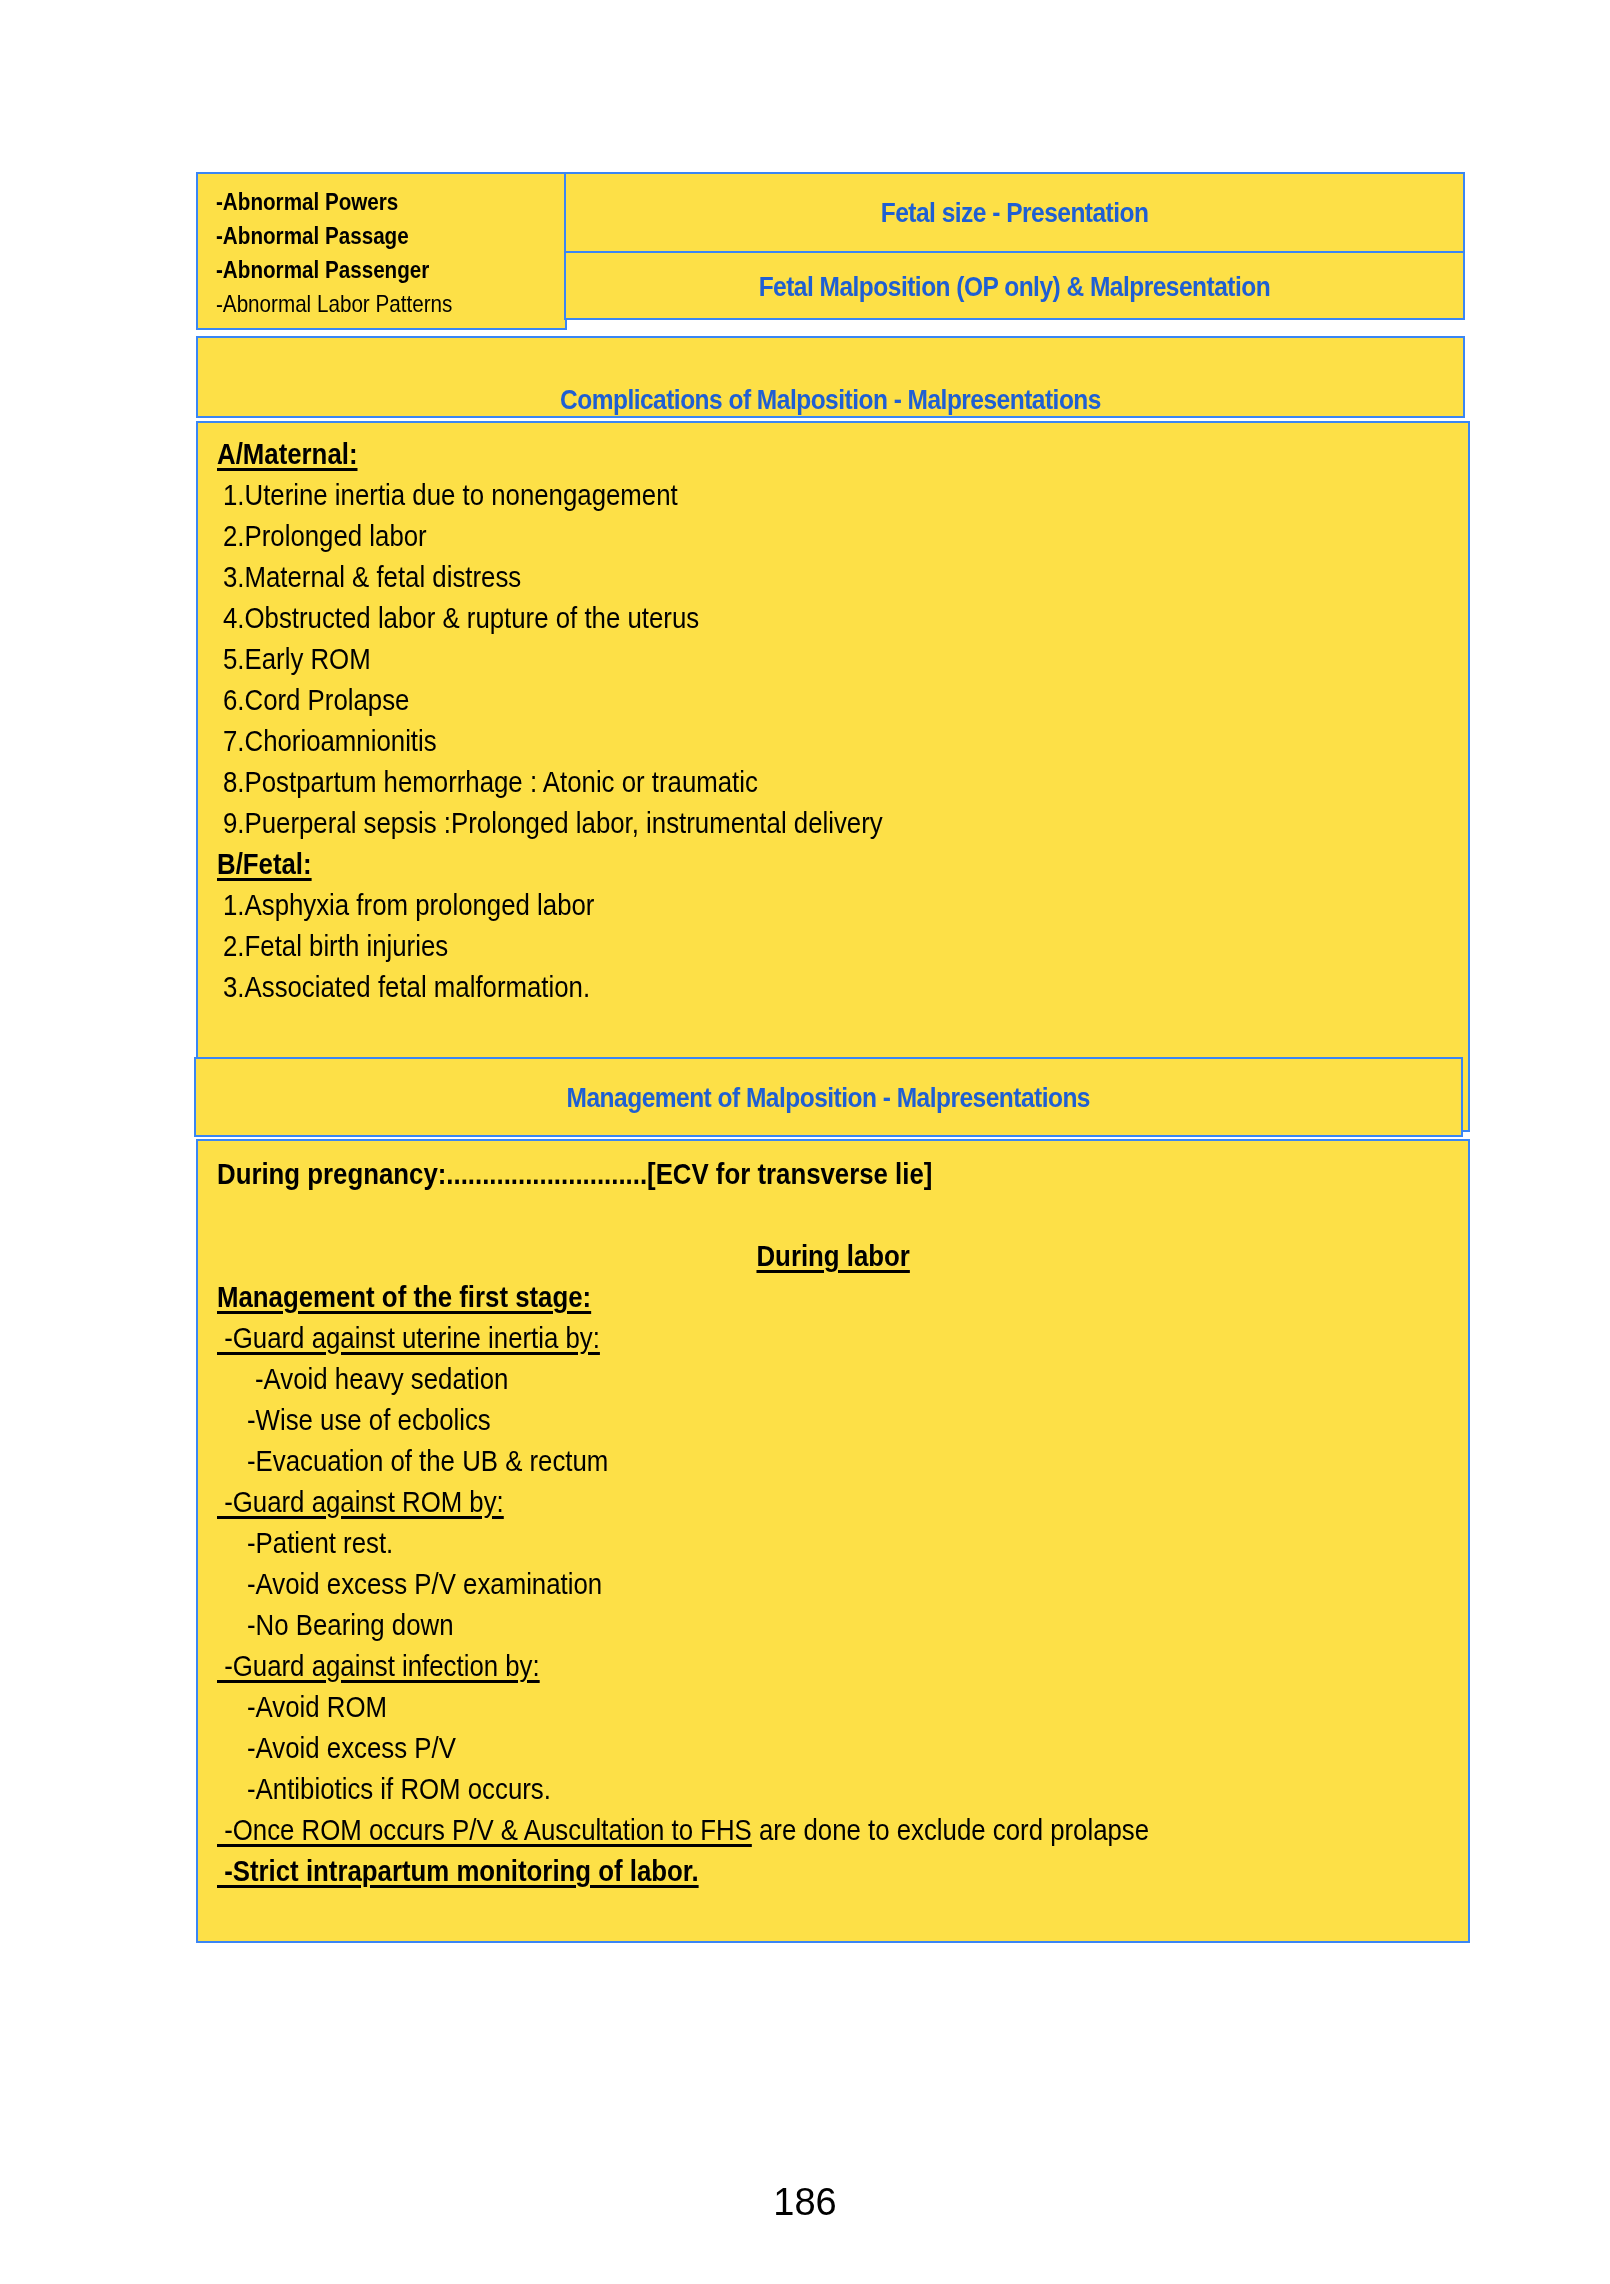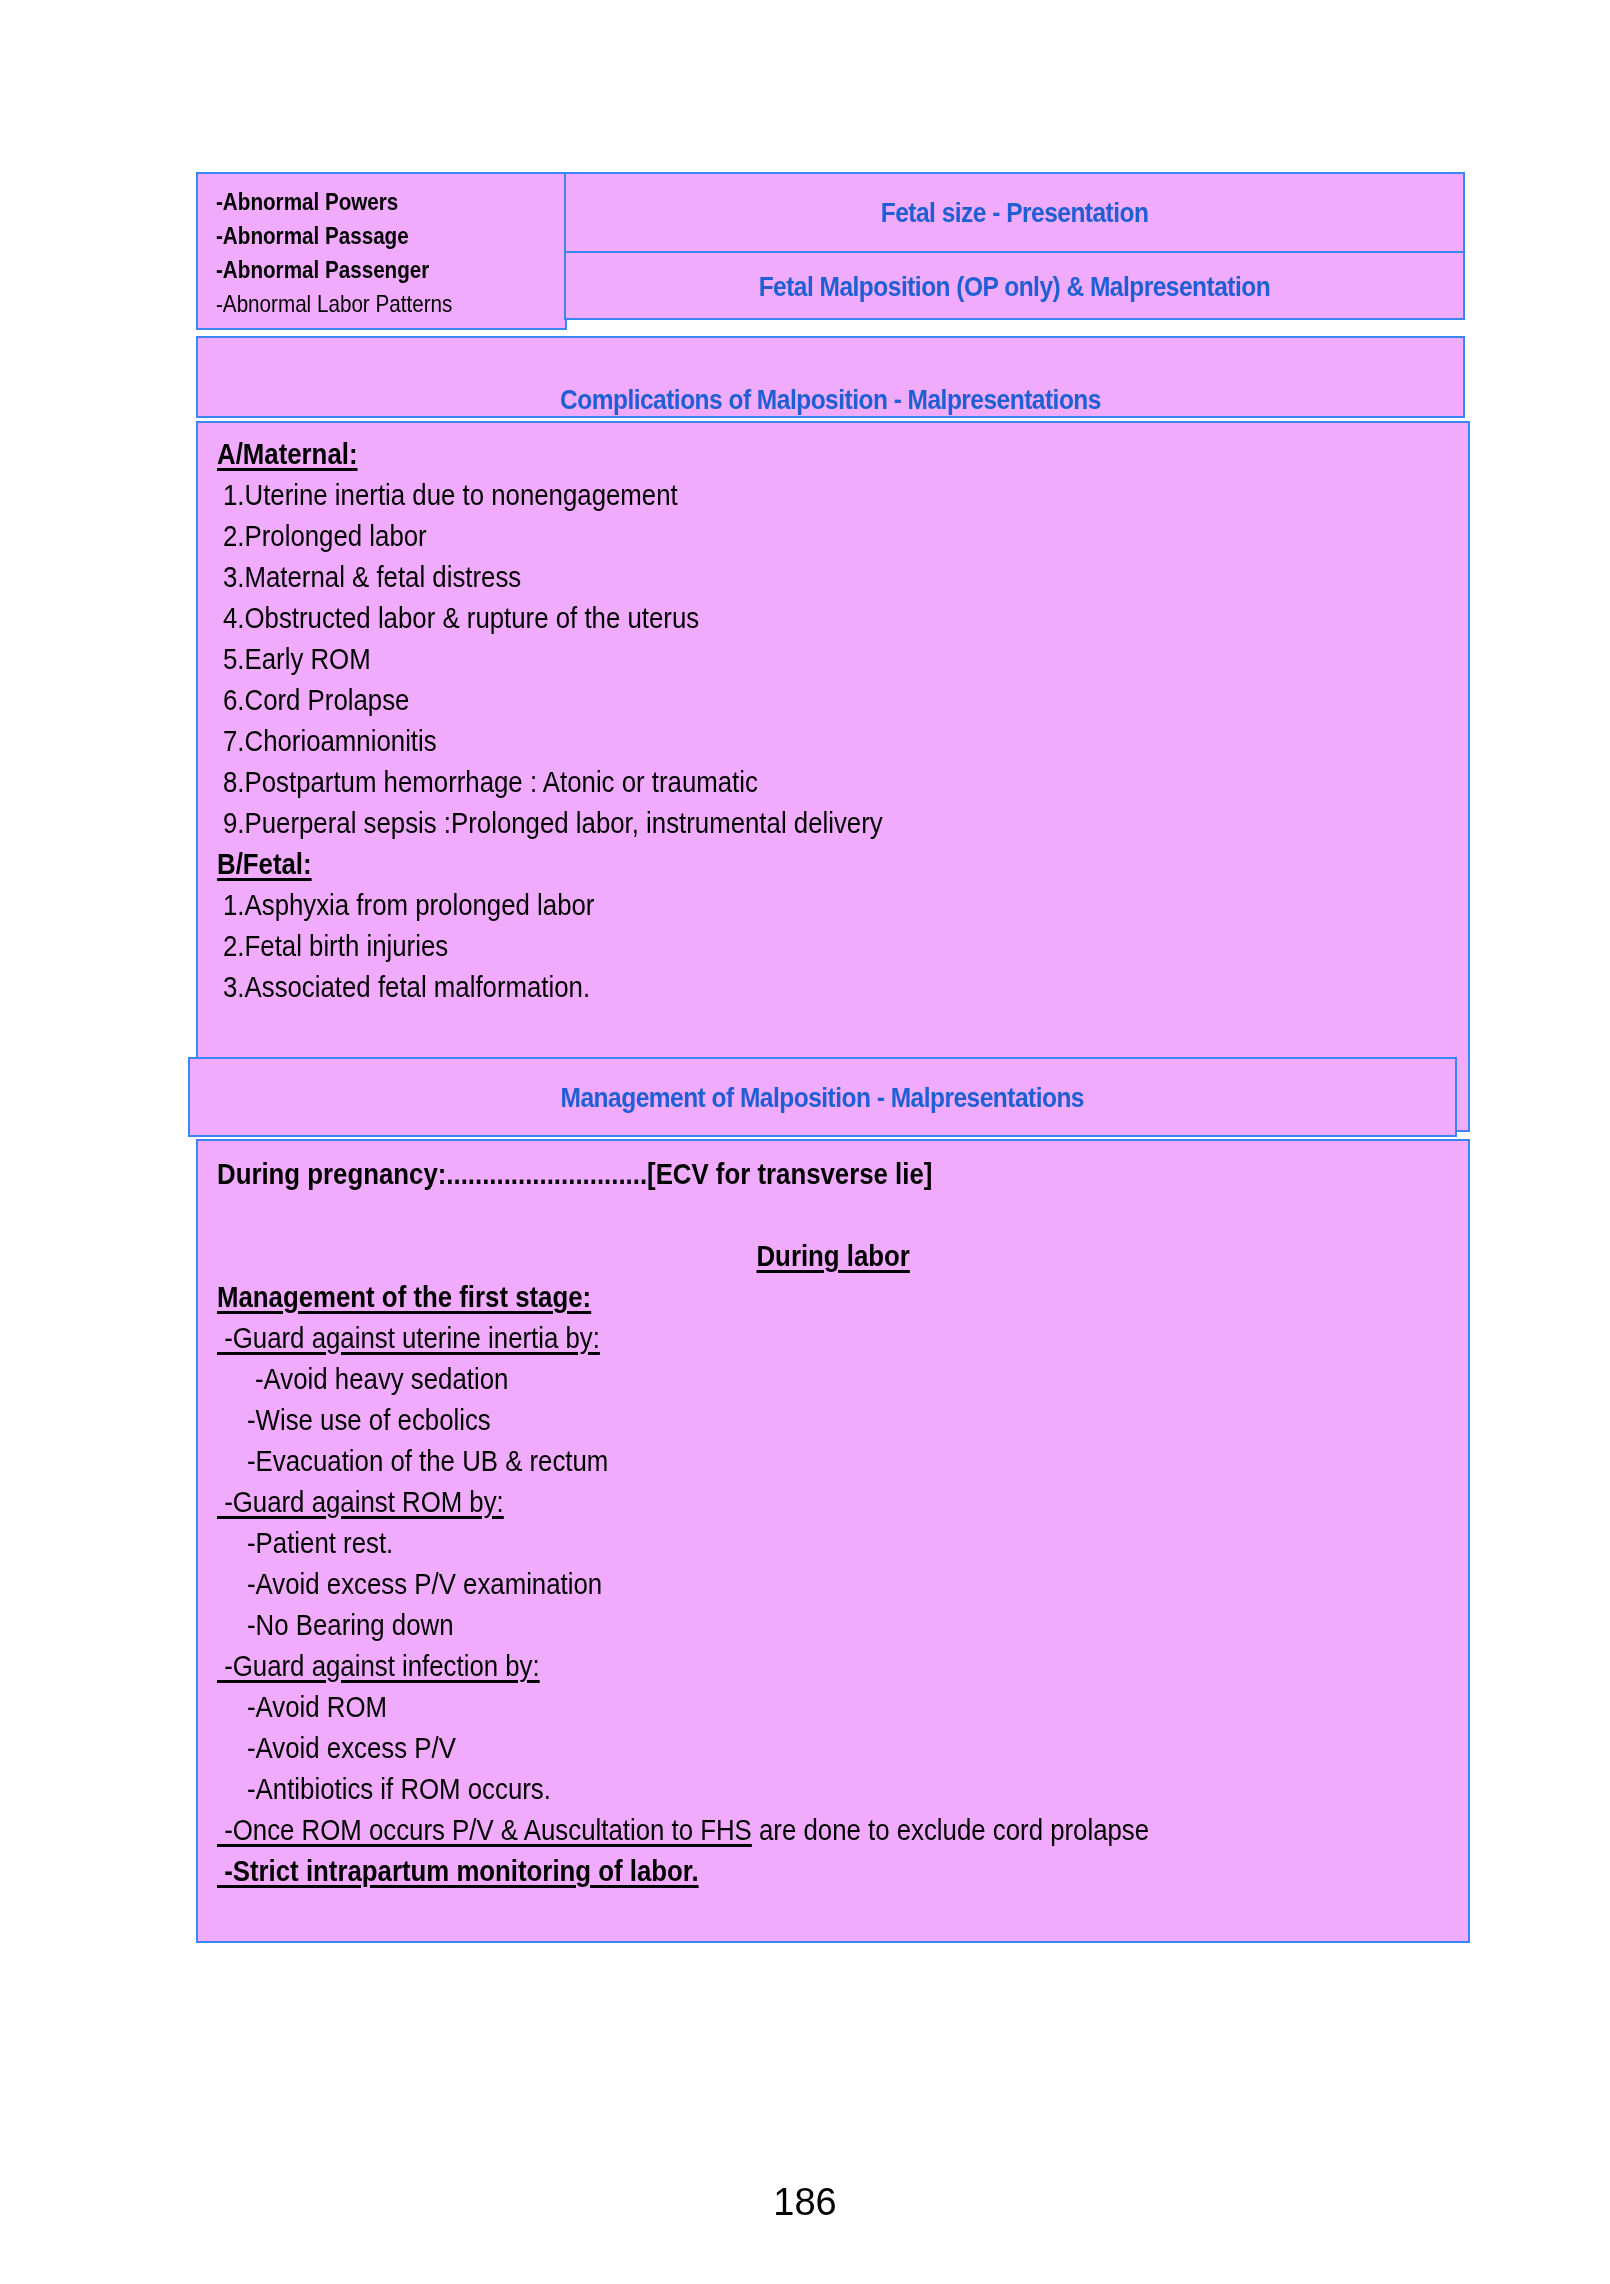--- a/index.html
+++ b/index.html
@@ -1,38 +1,38 @@
 <!DOCTYPE html>
 <html style="font-size:15px"><head>
 <meta charset="utf-8">
 <style>
   html, body { margin: 0; padding: 0; background: #ffffff; }
   body { width: 1610px; height: 2285px; position: relative; overflow: hidden;
          font-family: "Liberation Sans", sans-serif; color: #000; }
-  .box { position: absolute; border: 2.9px solid #3a86f5; box-sizing: border-box; background: #f0abfc; }
+  .box { position: absolute; border: 2.9px solid #3a86f5; box-sizing: border-box; background: #fde047; }
   .blue-title { color: #1f5fd3; font-weight: bold; font-size: 28.5px; text-align: center;
                 font-family: "Liberation Sans", sans-serif; letter-spacing: -0.6px; }
   .narrow { transform: scaleX(0.86); transform-origin: center; display: inline-block; white-space: nowrap; }
   .narrow-left { transform: scaleX(0.86); transform-origin: left center; display: inline-block; white-space: nowrap; }
 
   
   #factors { left: 196px; top: 172px; width: 371px; height: 158px; padding: 11.4px 0 0 18px; }
   #factors .f-line { font-size: 24px; line-height: 34px; }
   #factors .f-line.bold { font-weight: bold; }
 
   
   #titles { left: 564px; top: 172px; width: 901px; height: 148px; }
   #titles .cell { position: absolute; left: 0; right: 0; display: flex; align-items: center; justify-content: center; }
   #titles .cell.c1 { top: 0; height: 77px; border-bottom: 2.9px solid #3a86f5; }
   #titles .cell.c2 { top: 80px; bottom: 0; }
 
   #comp-head { left: 196px; top: 336px; width: 1269px; height: 82px; display: flex; align-items: flex-end; justify-content: center; }
   #comp-body { left: 196px; top: 421px; width: 1274px; height: 711px; padding: 9.5px 0 0 19px; }
 
-  #mgmt-head { left: 188px; top: 1057px; width: 1269px; height: 80px; display: flex; align-items: center; justify-content: center; }
+  #mgmt-head { left: 194px; top: 1057px; width: 1269px; height: 80px; display: flex; align-items: center; justify-content: center; }
   #mgmt-body { left: 196px; top: 1139px; width: 1274px; height: 804px; padding: 12.4px 0 0 19px; }
 
   .line { font-size: 30px; line-height: 41px; white-space: nowrap; }
   .bold { font-weight: bold; }
   .u { text-decoration: underline; text-decoration-thickness: 2.9px; text-underline-offset: 3.8px; }
   .ind1 { padding-left: 5.7px; }
   .ind2 { padding-left: 38px; }
   .ind3 { padding-left: 30px; }
   .center-line { text-align: center; padding-right: 19px; }
   .spacer { height: 41px; }

